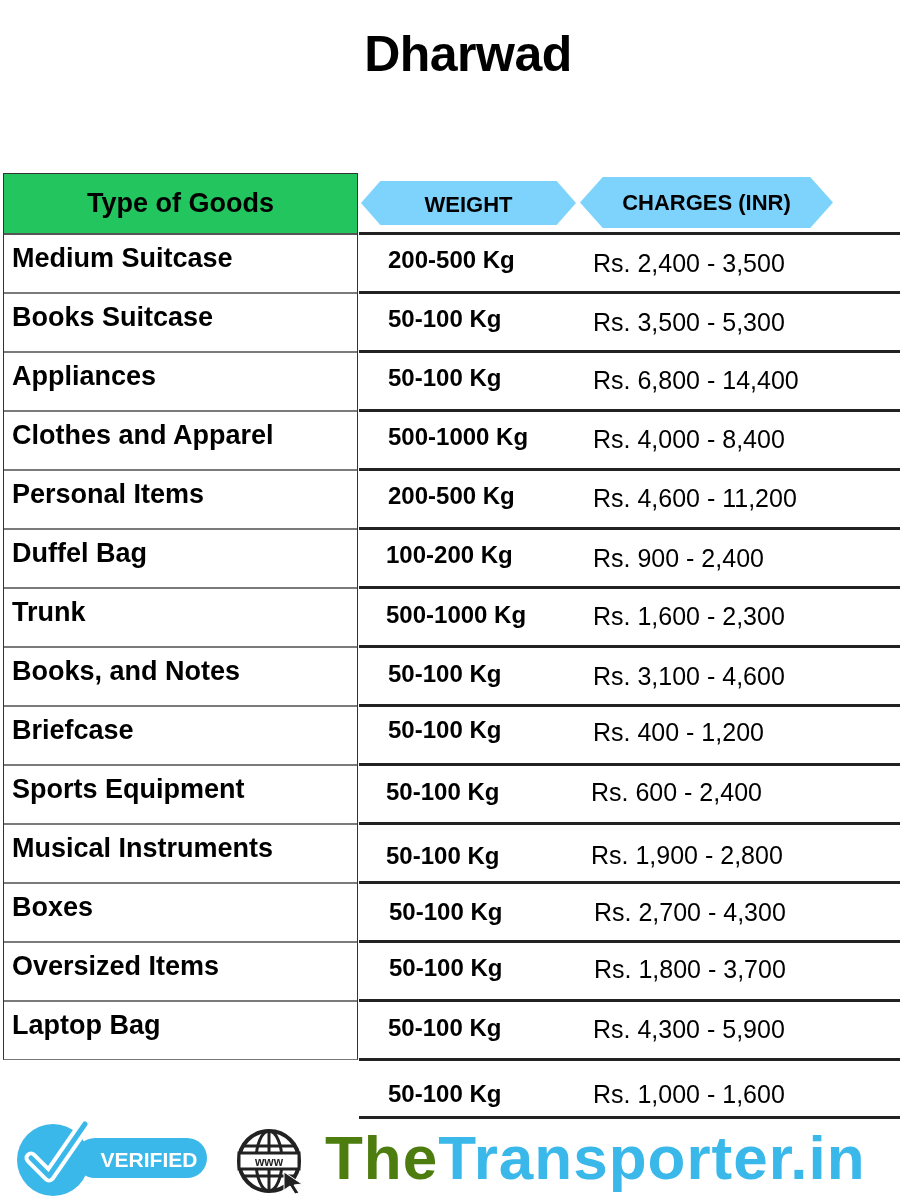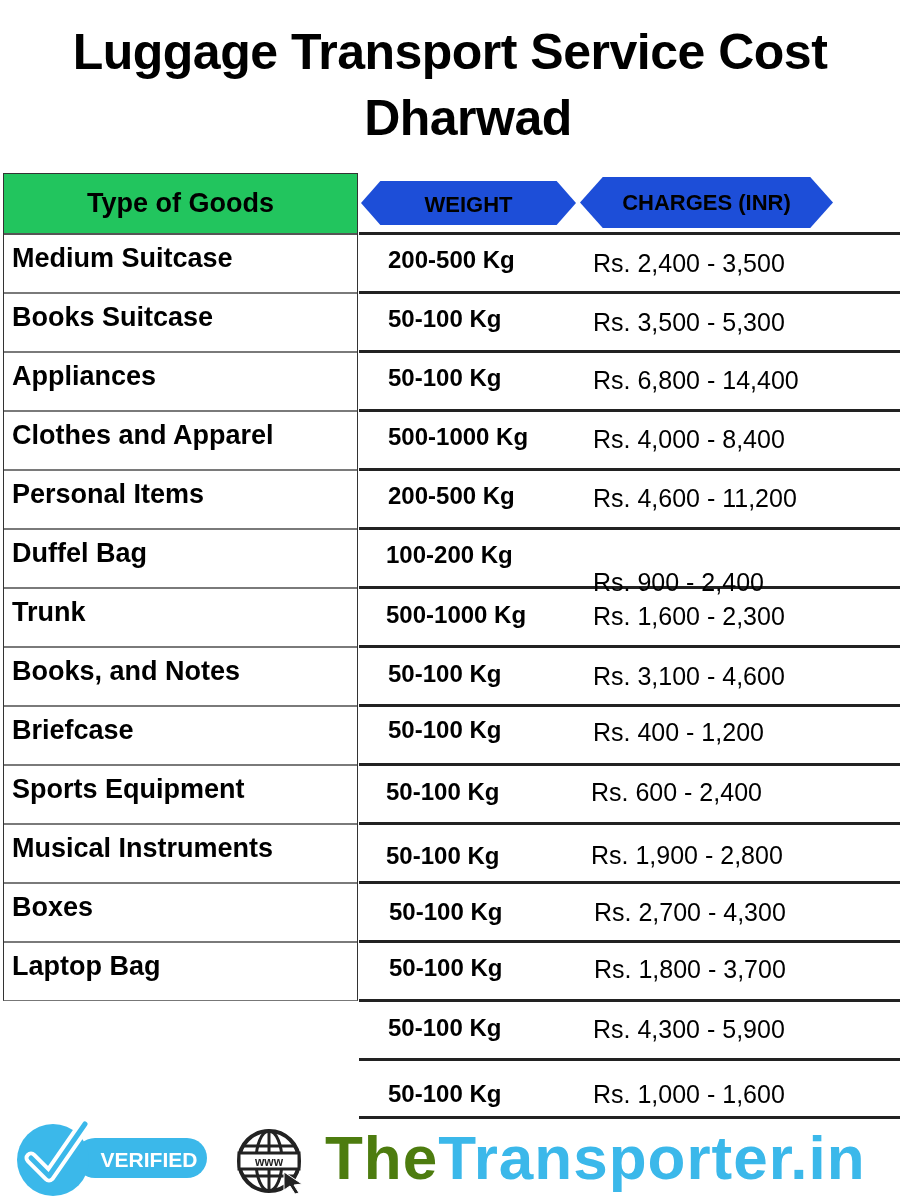--- a/index.html
+++ b/index.html
@@ -7,34 +7,33 @@
          font-family:"Liberation Sans", sans-serif; color:#000; }
   .title { position:absolute; left:0; top:20px; width:900px; text-align:center;
            font-weight:bold; font-size:50px; line-height:64px; letter-spacing:-0.5px; z-index:5; }
   .title span { display:block; }
   .left-table { position:absolute; left:3px; top:173px; width:353px; border:1px solid #333; border-bottom:1px solid #777; }
   .left-head { height:59px; background:#22c55e; border-bottom:2px solid #555; display:flex; align-items:center; justify-content:center;
                font-weight:bold; font-size:27px; }
   .left-row { height:57px; border-bottom:2px solid #7a7a7a; box-sizing:content-box; position:relative; }
   .left-row:last-child { border-bottom:none; }
   .left-row .cell { position:absolute; left:8px; top:8px; font-weight:bold; font-size:27px; white-space:nowrap; }
-  .hex { position:absolute; background:#1d4ed8; clip-path:polygon(9% 0, 91% 0, 100% 50%, 91% 100%, 9% 100%, 0 50%);
+  .hex { position:absolute; background:#7dd3fc; clip-path:polygon(9% 0, 91% 0, 100% 50%, 91% 100%, 9% 100%, 0 50%);
          display:flex; align-items:center; justify-content:center; font-weight:bold; font-size:22px; }
   .right-line { position:absolute; left:359px; width:541px; height:3px; background:#222; }
   .rcell { position:absolute; font-size:25px; white-space:nowrap; }
   .rcell.w { font-weight:bold; font-size:24px;text-align:center; }
   .verified { position:absolute; left:15px; top:1118px; width:195px; height:78px; }
   .www { position:absolute; left:236px; top:1128px; width:70px; height:66px; }
   .brand { position:absolute; left:325px; top:1122px; font-weight:bold; font-size:62px; line-height:72px; letter-spacing:1px; }
 </style>
 </head>
 <body>
 
 <div class="title">
-  <span>Luggage Transport Service Cost</span>
   <span style="margin-top:2px;padding-left:36px;">Dharwad</span>
 </div>
 
 <div class="left-table">
   <div class="left-head">Type of Goods</div>
   <div class="left-row">
       <span class="cell">Medium Suitcase</span>
     </div>
   <div class="left-row">
       <span class="cell">Books Suitcase</span>
@@ -61,20 +60,23 @@
       <span class="cell">Briefcase</span>
     </div>
   <div class="left-row">
       <span class="cell">Sports Equipment</span>
     </div>
   <div class="left-row">
       <span class="cell">Musical Instruments</span>
     </div>
   <div class="left-row">
       <span class="cell">Boxes</span>
+    </div>
+  <div class="left-row">
+      <span class="cell">Oversized Items</span>
     </div>
   <div class="left-row">
       <span class="cell">Laptop Bag</span>
     </div>
 </div>
 
 <div class="hex" style="left:361px; top:181px; width:215px; height:44px;">
   <span style="margin-top:4px;">WEIGHT</span>
 </div>
 <div class="hex" style="left:580px; top:177px; width:253px; height:51px;">
@@ -112,21 +114,21 @@
 <span class="rcell w" style="left:389px; top:898px;">50-100 Kg</span>
 <span class="rcell w" style="left:389px; top:954px;">50-100 Kg</span>
 <span class="rcell w" style="left:388px; top:1014px;">50-100 Kg</span>
 <span class="rcell w" style="left:388px; top:1080px;">50-100 Kg</span>
 
 <span class="rcell" style="left:593px; top:249px;">Rs. 2,400 - 3,500</span>
 <span class="rcell" style="left:593px; top:308px;">Rs. 3,500 - 5,300</span>
 <span class="rcell" style="left:593px; top:366px;">Rs. 6,800 - 14,400</span>
 <span class="rcell" style="left:593px; top:425px;">Rs. 4,000 - 8,400</span>
 <span class="rcell" style="left:593px; top:484px;">Rs. 4,600 - 11,200</span>
-<span class="rcell" style="left:593px; top:568px;">Rs. 900 - 2,400</span>
+<span class="rcell" style="left:593px; top:544px;">Rs. 900 - 2,400</span>
 <span class="rcell" style="left:593px; top:602px;">Rs. 1,600 - 2,300</span>
 <span class="rcell" style="left:593px; top:662px;">Rs. 3,100 - 4,600</span>
 <span class="rcell" style="left:593px; top:718px;">Rs. 400 - 1,200</span>
 <span class="rcell" style="left:591px; top:778px;">Rs. 600 - 2,400</span>
 <span class="rcell" style="left:591px; top:841px;">Rs. 1,900 - 2,800</span>
 <span class="rcell" style="left:594px; top:898px;">Rs. 2,700 - 4,300</span>
 <span class="rcell" style="left:594px; top:955px;">Rs. 1,800 - 3,700</span>
 <span class="rcell" style="left:593px; top:1015px;">Rs. 4,300 - 5,900</span>
 <span class="rcell" style="left:593px; top:1080px;">Rs. 1,000 - 1,600</span>
 

